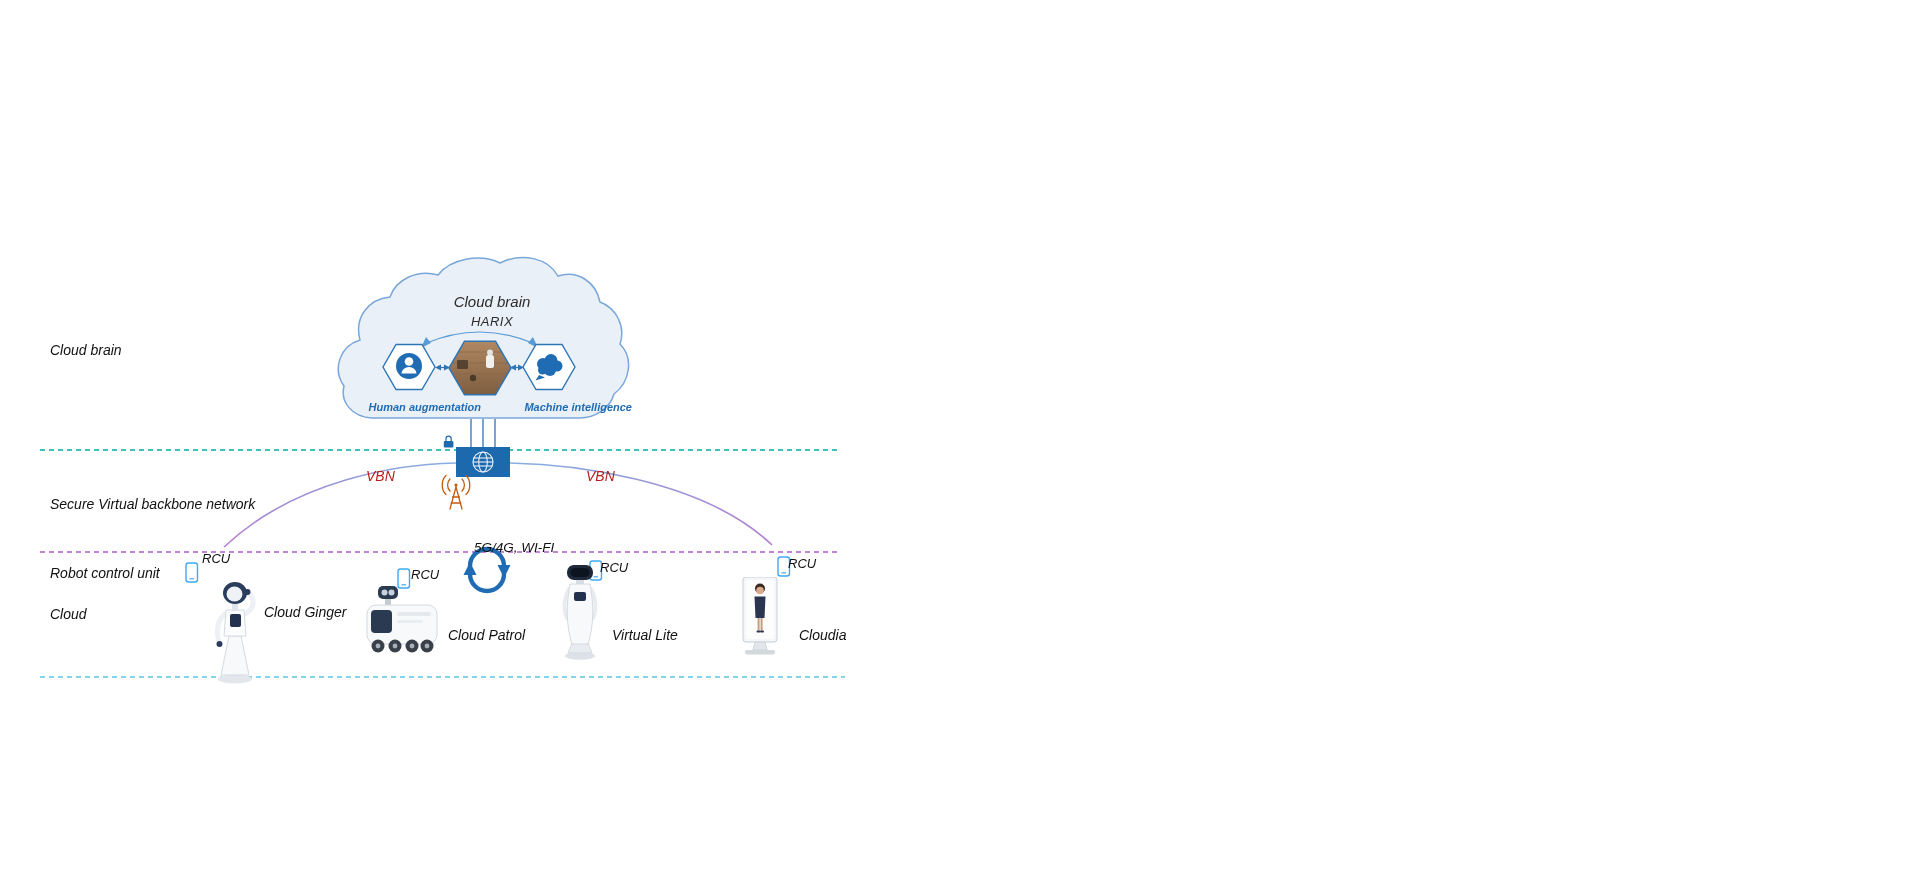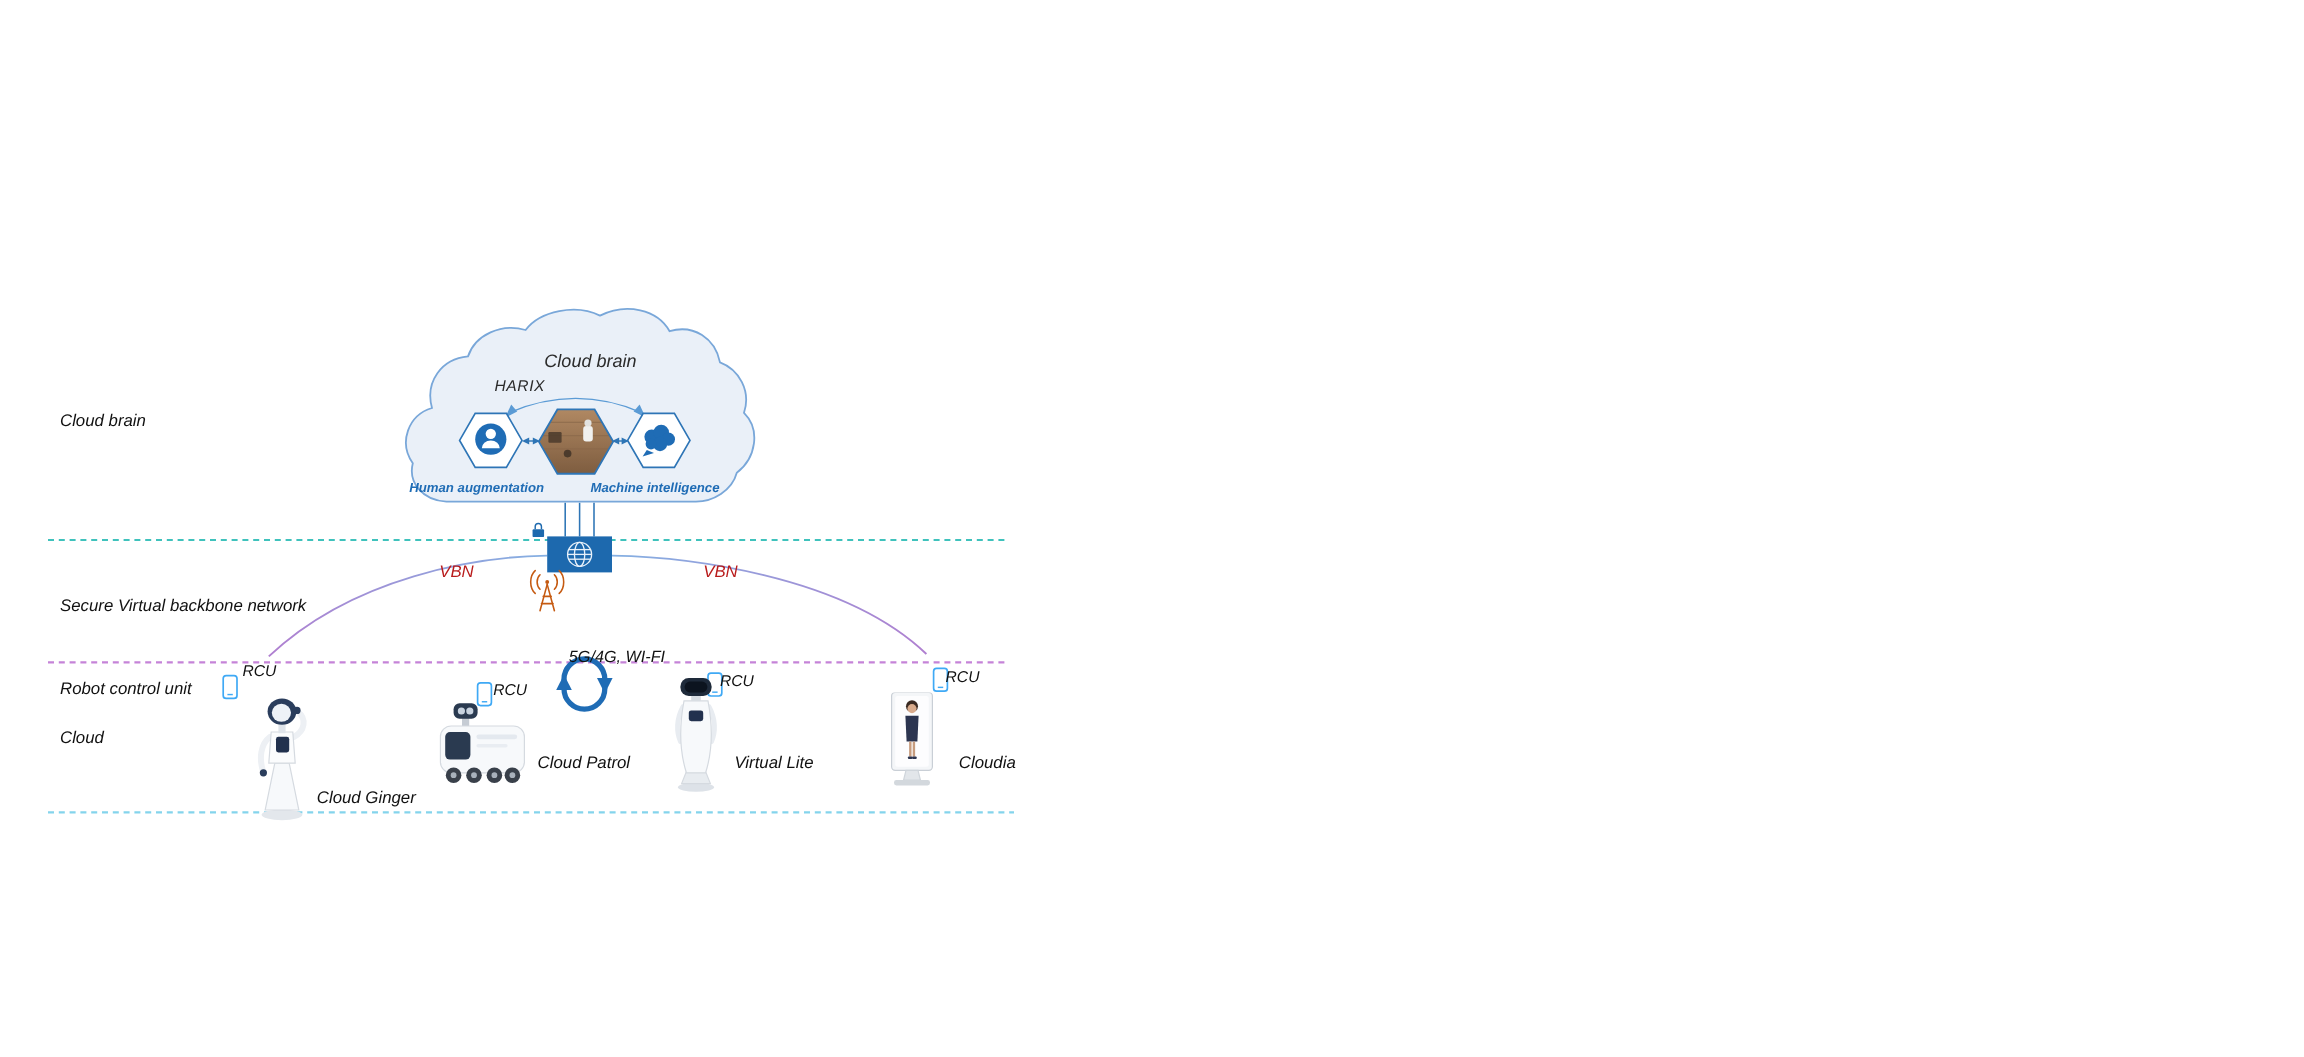--- a/index.html
+++ b/index.html
@@ -2,22 +2,22 @@
 <html><head>
 <meta charset="utf-8">
 <style>
   html,body{margin:0;padding:0;background:#ffffff;}
   .stage{position:relative;width:1920px;height:881px;background:#ffffff;overflow:hidden;
          font-family:"Liberation Sans",sans-serif;}
   .gfx{position:absolute;left:0;top:0;}
   .txt{position:absolute;white-space:nowrap;color:#1a1a1a;font-style:italic;}
   .row-label{font-size:14px;color:#111;}
   .cloud-title{font-size:15px;color:#2b2b2b;text-align:center;width:160px;}
-  .cloud-sub{font-size:13px;color:#2b2b2b;width:160px;letter-spacing:.5px;}
-  .hex-label{font-size:11px;font-weight:bold;color:#1f6cb5;text-align:left;width:140px;}
+  .cloud-sub{font-size:13px;color:#2b2b2b;text-align:center;width:160px;letter-spacing:.5px;}
+  .hex-label{font-size:11px;font-weight:bold;color:#1f6cb5;text-align:right;width:140px;}
   .vbn{font-size:14px;color:#b91c1c;}
   .wifi{font-size:13.5px;color:#111;margin-top:48px;}
   .rcu-tag{font-size:13px;color:#111;}
   .robot-name{font-size:14px;color:#111;}
   .robot{position:absolute;}
 </style>
 </head>
 <body>
 
 <div class="stage">
@@ -236,18 +236,18 @@
 
   <div class="txt vbn" style="left:366px;top:468px">VBN</div>
   <div class="txt vbn" style="left:586px;top:468px">VBN</div>
   <div class="txt wifi" style="left:474px;top:492px">5G/4G, WI-FI</div>
 
   <div class="txt rcu-tag" style="left:202px;top:551px">RCU</div>
   <div class="txt rcu-tag" style="left:411px;top:567px">RCU</div>
   <div class="txt rcu-tag" style="left:600px;top:560px">RCU</div>
   <div class="txt rcu-tag" style="left:788px;top:556px">RCU</div>
 
-  <div class="txt robot-name" style="left:264px;top:656px">Cloud Ginger</div>
+  <div class="txt robot-name" style="left:264px;top:604px">Cloud Ginger</div>
   <div class="txt robot-name" style="left:448px;top:627px">Cloud Patrol</div>
   <div class="txt robot-name" style="left:612px;top:627px">Virtual Lite</div>
   <div class="txt robot-name" style="left:799px;top:627px">Cloudia</div>
 
 </div>
 
 </body></html>

